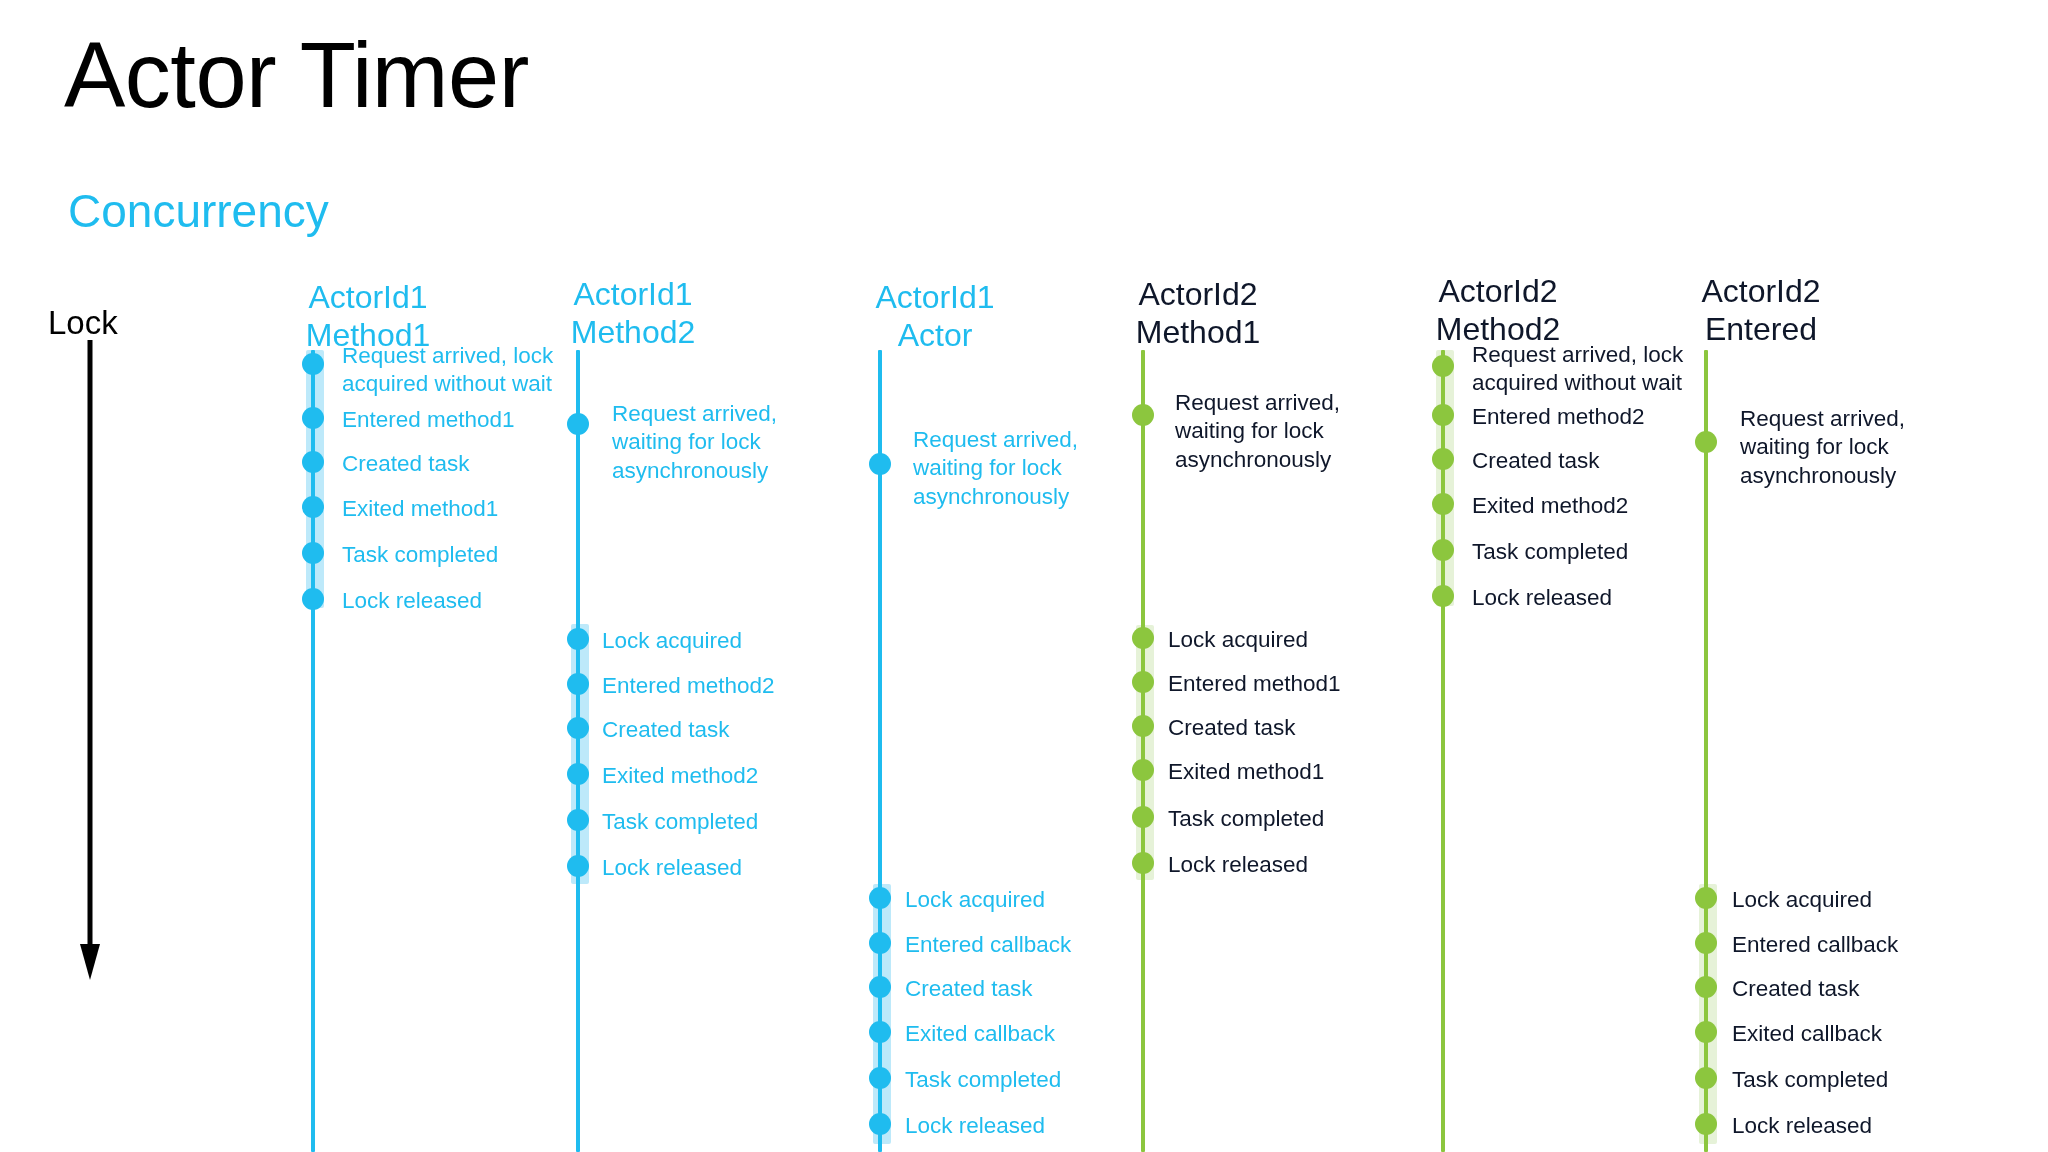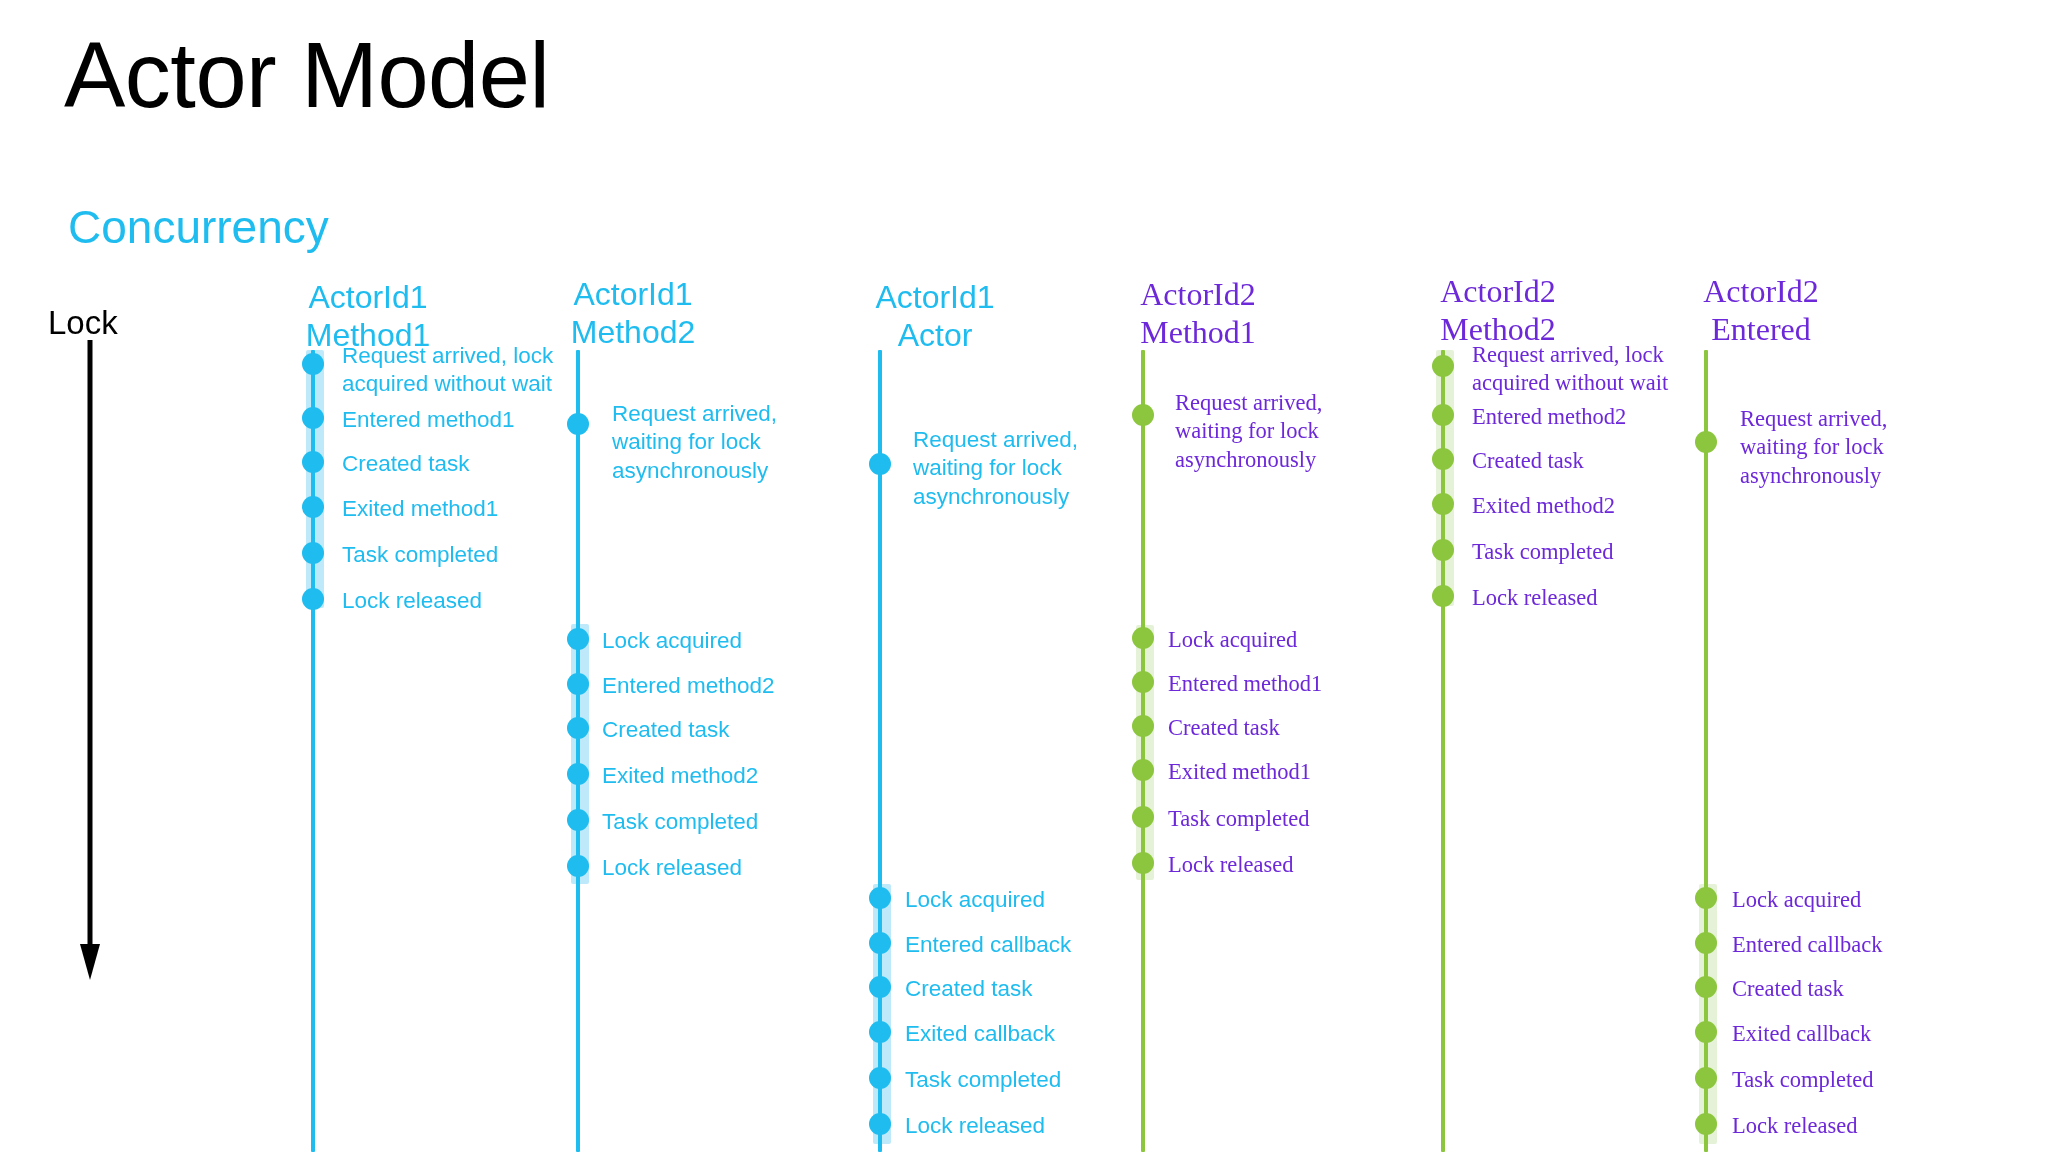--- a/index.html
+++ b/index.html
@@ -13,21 +13,21 @@
 
   
   .slide-title {
     position:absolute; left:64px; top:26px;
     font-size:92px; line-height:1.08; font-weight:400;
     color:#000000; letter-spacing:-0.5px; white-space:nowrap;
   }
   .slide-subtitle {
     position:absolute; left:68px; top:186px;
     font-size:46px; line-height:1.1; font-weight:400;
-    color:#1FBCEF; white-space:nowrap;margin-top:16px;
+    color:#1FBCEF; white-space:nowrap;
   }
 
   
   .time-label {
     position:absolute; left:48px; top:304px;
     font-size:33px; color:#000; font-weight:400; white-space:nowrap;
   }
   .time-arrow { position:absolute; left:78px; top:340px; width:30px; height:640px; }
 
   
@@ -44,28 +44,28 @@
   }
   .evt-dot {
     position:absolute; width:22px; height:22px; border-radius:50%;
   }
   .evt-text {
     position:absolute; font-size:22.5px; line-height:1.26;
     font-weight:400; white-space:pre-line;
   }
 
   .cy  { color:#1FBCEF; }
-  .gr  { color:#6d28d9;font-family:Liberation Serif, serif; }
+  .gr  { color:#0f172a; }
 </style>
 </head>
 <body>
 
 <div id="slide">
 
-  <div class="slide-title">Actor Model</div>
+  <div class="slide-title">Actor Timer</div>
 
   <div class="slide-subtitle">Concurrency</div>
 
   <div class="time-label">Lock</div>
 
   <svg class="time-arrow" viewBox="0 0 30 640" preserveAspectRatio="none">
     <line x1="12" y1="0" x2="12" y2="610" stroke="#000000" stroke-width="5"></line>
     <polygon points="12,640 2,604 22,604" fill="#000000"></polygon>
   </svg>
 

